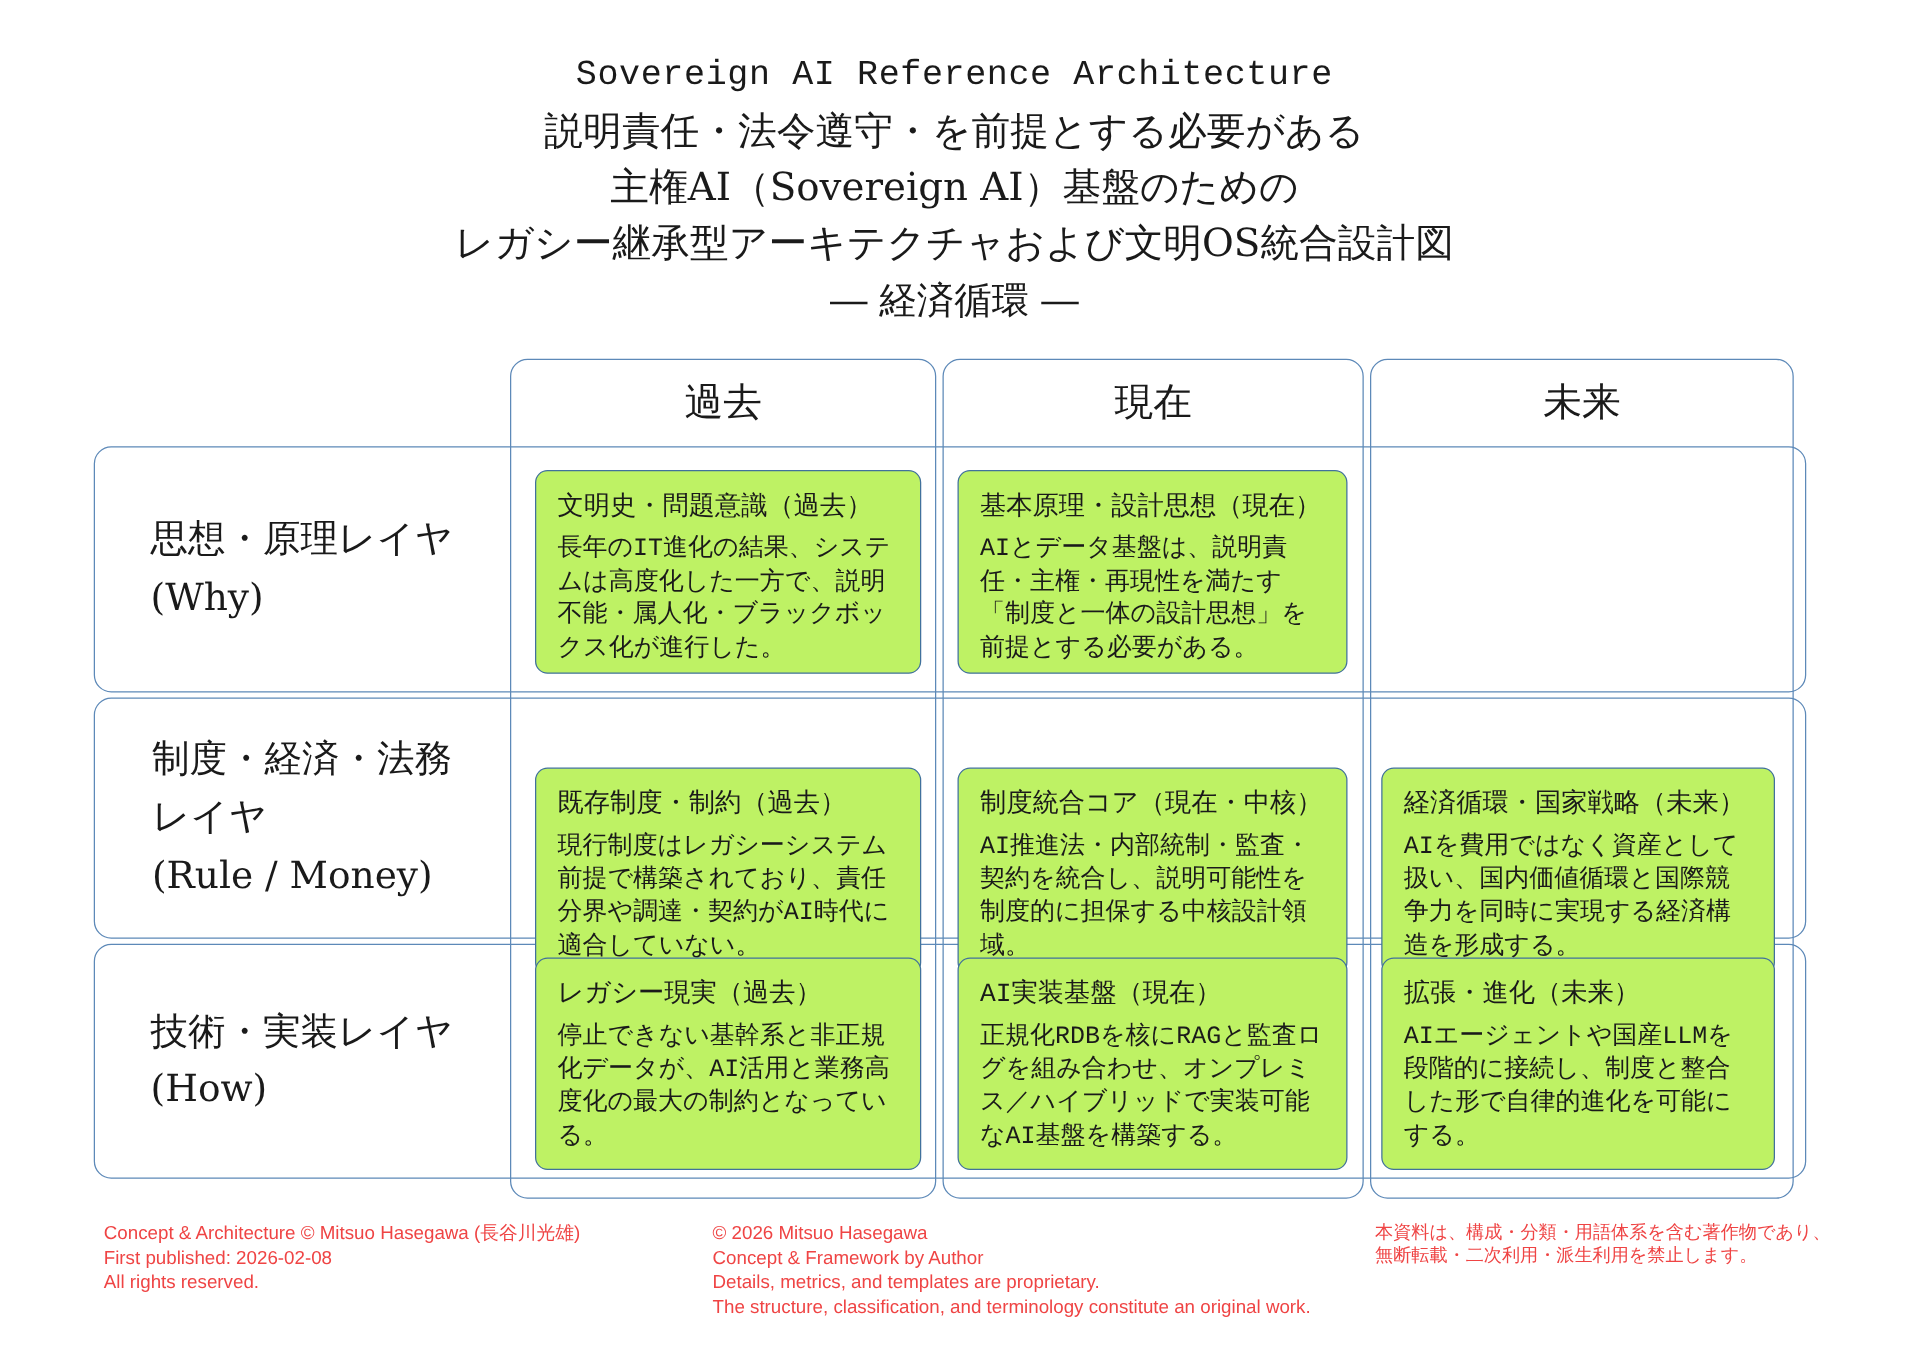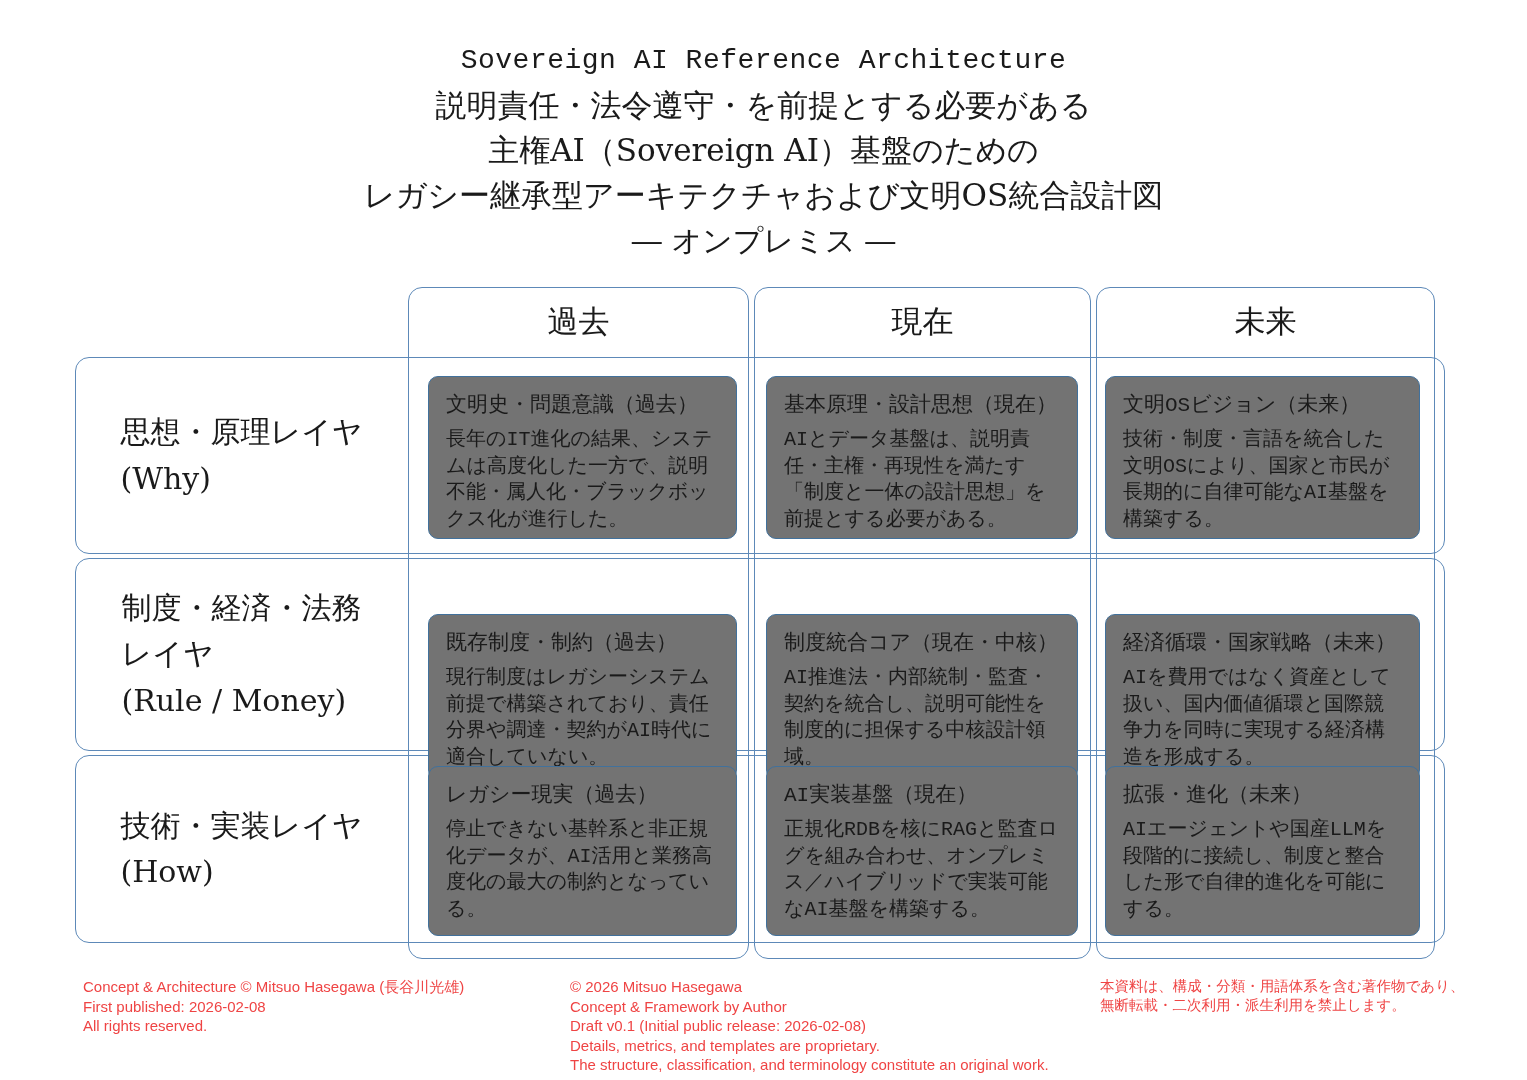--- a/index.html
+++ b/index.html
@@ -51,21 +51,21 @@
     font-size:30px;line-height:1.55;
     white-space:pre-line;
   }
   .row-label.r1{top:357px;height:197px;}
   .row-label.r2{top:558px;height:193px;}
   .row-label.r3{top:755px;height:188px;}
   
   .cell{
     position:absolute;
     border:1.4px solid #41719c;border-radius:10px;
-    background:#737373;box-sizing:border-box;
+    background:#bef264;box-sizing:border-box;
     padding:13px 16px 10px 17px;
   }
   .cell.rr1{top:376px;height:163px;}
   .cell.rr2{top:570px;height:166px;margin-top:44px;}
   .cell.rr3{top:766px;height:170px;}
   .cell.cc1{left:428px;width:309px;}
   .cell.cc2{left:766px;width:312px;}
   .cell.cc3{left:1105px;width:315px;}
   .cell-title{
     font-size:21px;margin-bottom:9px;
@@ -90,21 +90,21 @@
 </head>
 <body>
 
 <div class="canvas">
 
   <div class="title-block">
     <div class="title-en">Sovereign AI Reference Architecture</div>
     <div class="title-jp">説明責任・法令遵守・を前提とする必要がある</div>
     <div class="title-jp">主権AI（Sovereign AI）基盤のための</div>
     <div class="title-jp">レガシー継承型アーキテクチャおよび文明OS統合設計図</div>
-    <div class="title-sub">― オンプレミス ―</div>
+    <div class="title-sub">― 経済循環 ―</div>
   </div>
 
   <div class="col-strip c1">
     <div class="col-label">過去</div>
   </div>
   <div class="col-strip c2">
     <div class="col-label">現在</div>
   </div>
   <div class="col-strip c3">
     <div class="col-label">未来</div>
@@ -122,24 +122,20 @@
   <div class="row-label r3">技術・実装レイヤ
 (How)</div>
 
   <div class="cell rr1 cc1">
     <div class="cell-title">文明史・問題意識（過去）</div>
     <div class="cell-body">長年のIT進化の結果、システムは高度化した一方で、説明不能・属人化・ブラックボックス化が進行した。</div>
   </div>
   <div class="cell rr1 cc2">
     <div class="cell-title">基本原理・設計思想（現在）</div>
     <div class="cell-body">AIとデータ基盤は、説明責任・主権・再現性を満たす「制度と一体の設計思想」を前提とする必要がある。</div>
-  </div>
-  <div class="cell rr1 cc3">
-    <div class="cell-title">文明OSビジョン（未来）</div>
-    <div class="cell-body">技術・制度・言語を統合した文明OSにより、国家と市民が長期的に自律可能なAI基盤を構築する。</div>
   </div>
 
   <div class="cell rr2 cc1">
     <div class="cell-title">既存制度・制約（過去）</div>
     <div class="cell-body">現行制度はレガシーシステム前提で構築されており、責任分界や調達・契約がAI時代に適合していない。</div>
   </div>
   <div class="cell rr2 cc2">
     <div class="cell-title">制度統合コア（現在・中核）</div>
     <div class="cell-body">AI推進法・内部統制・監査・契約を統合し、説明可能性を制度的に担保する中核設計領域。</div>
   </div>
@@ -163,21 +159,20 @@
 
   <div class="footer footer-left">
     <div>Concept &amp; Architecture © Mitsuo Hasegawa (長谷川光雄)</div>
     <div>First published: 2026-02-08</div>
     <div>All rights reserved.</div>
   </div>
 
   <div class="footer footer-center">
     <div>© 2026 Mitsuo Hasegawa</div>
     <div>Concept &amp; Framework by Author</div>
-    <div>Draft v0.1 (Initial public release: 2026-02-08)</div>
     <div>Details, metrics, and templates are proprietary.</div>
     <div>The structure, classification, and terminology constitute an original work.</div>
   </div>
 
   <div class="footer footer-right">
     <div>本資料は、構成・分類・用語体系を含む著作物であり、</div>
     <div>無断転載・二次利用・派生利用を禁止します。</div>
   </div>
 
 </div>

